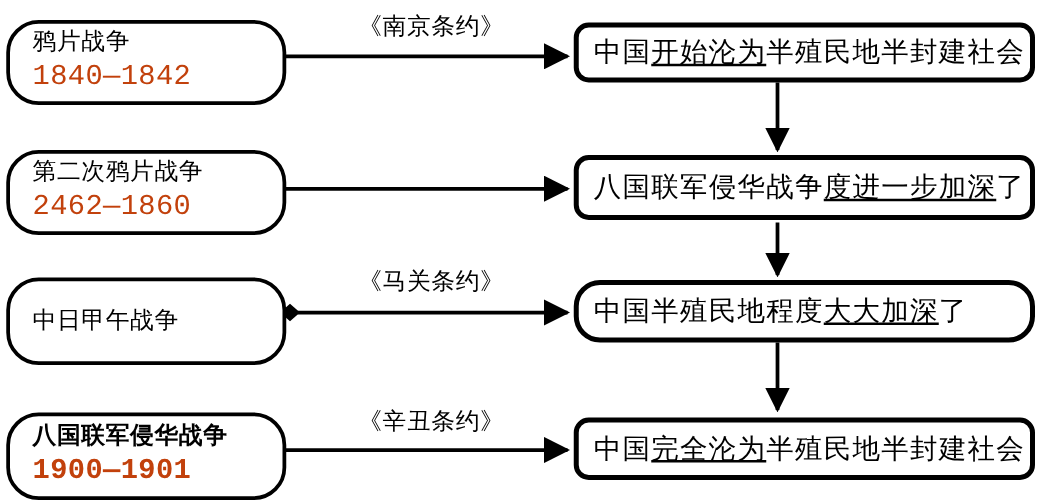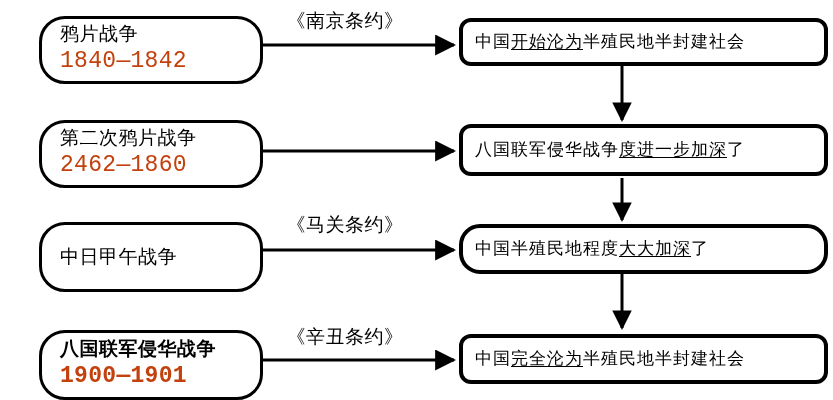--- a/index.html
+++ b/index.html
@@ -34,21 +34,20 @@
     background: #ffffff;
     border: 3px solid #000000;
     display: flex;
     flex-direction: column;
     justify-content: center;
   }
   .node.war {
     border-radius: 26px;
     border-width: 3px;
     padding: 4px 0 4px 18px;
-    margin-left: 34px;
   }
   .node.effect {
     border-radius: 12px;
     border-width: 4px;
     padding: 0 0 0 12px;
     justify-content: center;
   }
   .war-name {
     font-family: "Liberation Serif", "DejaVu Serif", serif;
     font-size: 19px;
@@ -67,21 +66,21 @@
     color: #c2410c;
     letter-spacing: 0.3px;
     white-space: nowrap;
     margin-top: 2px;
   }
   .war-years.heavy {
     font-weight: bold;
   }
   .effect-text {
     font-family: "Liberation Serif", "DejaVu Serif", serif;
-    font-size: 17px;
+    font-size: 22px;
     line-height: 1.1;
     color: #000000;
     letter-spacing: 1px;
     white-space: nowrap;
   }
   .effect-text u {
     text-decoration: underline;
     text-underline-offset: 2px;
   }
   

